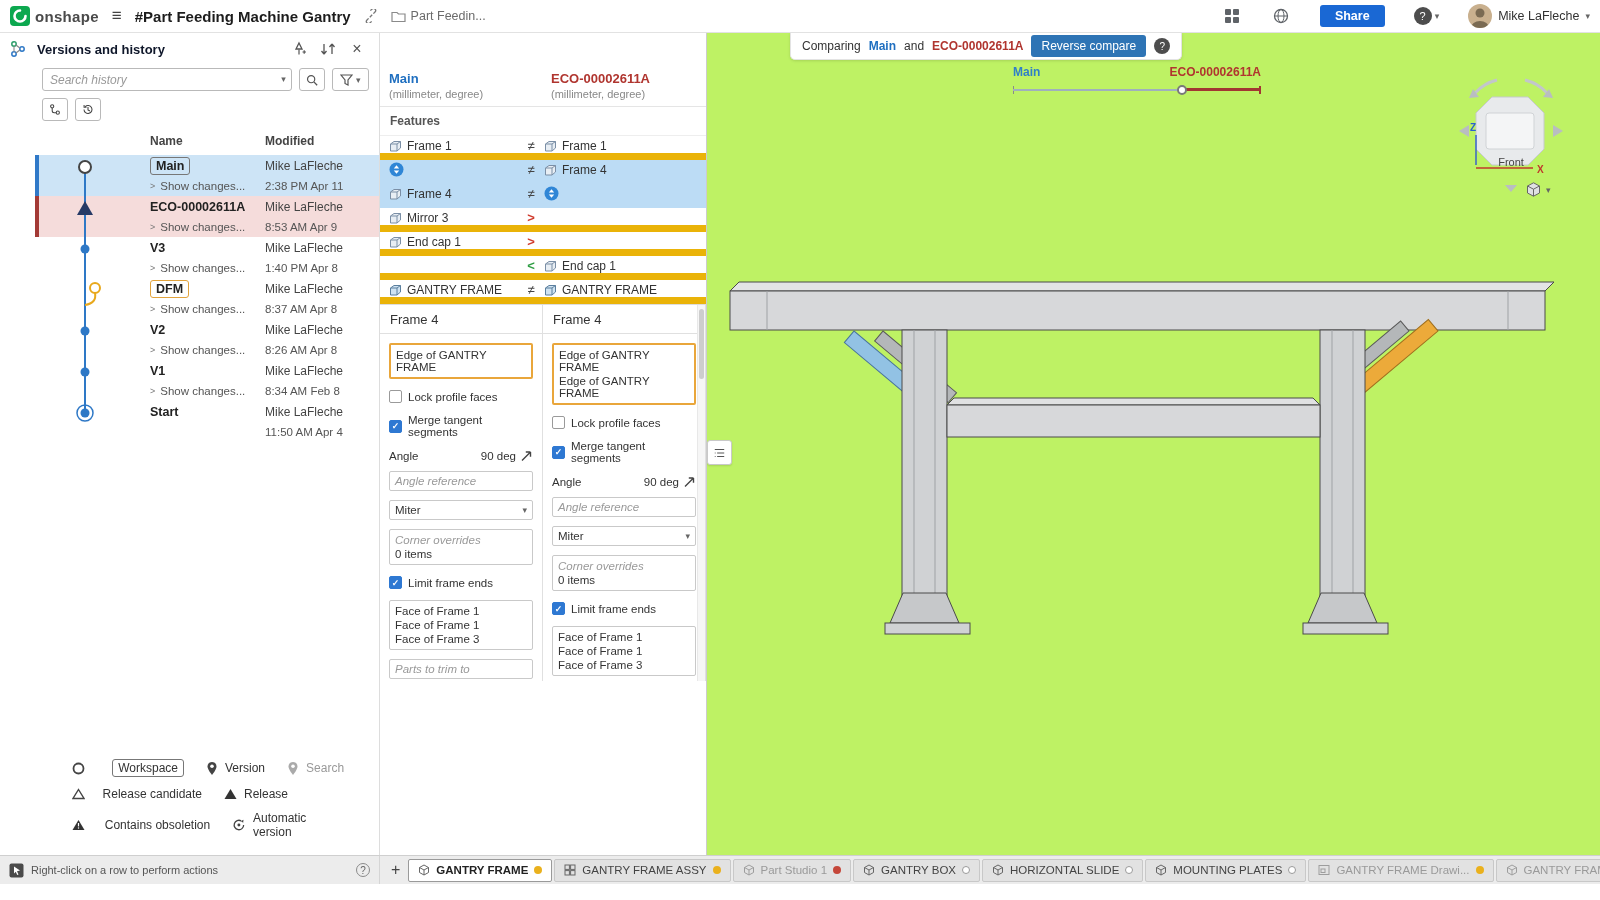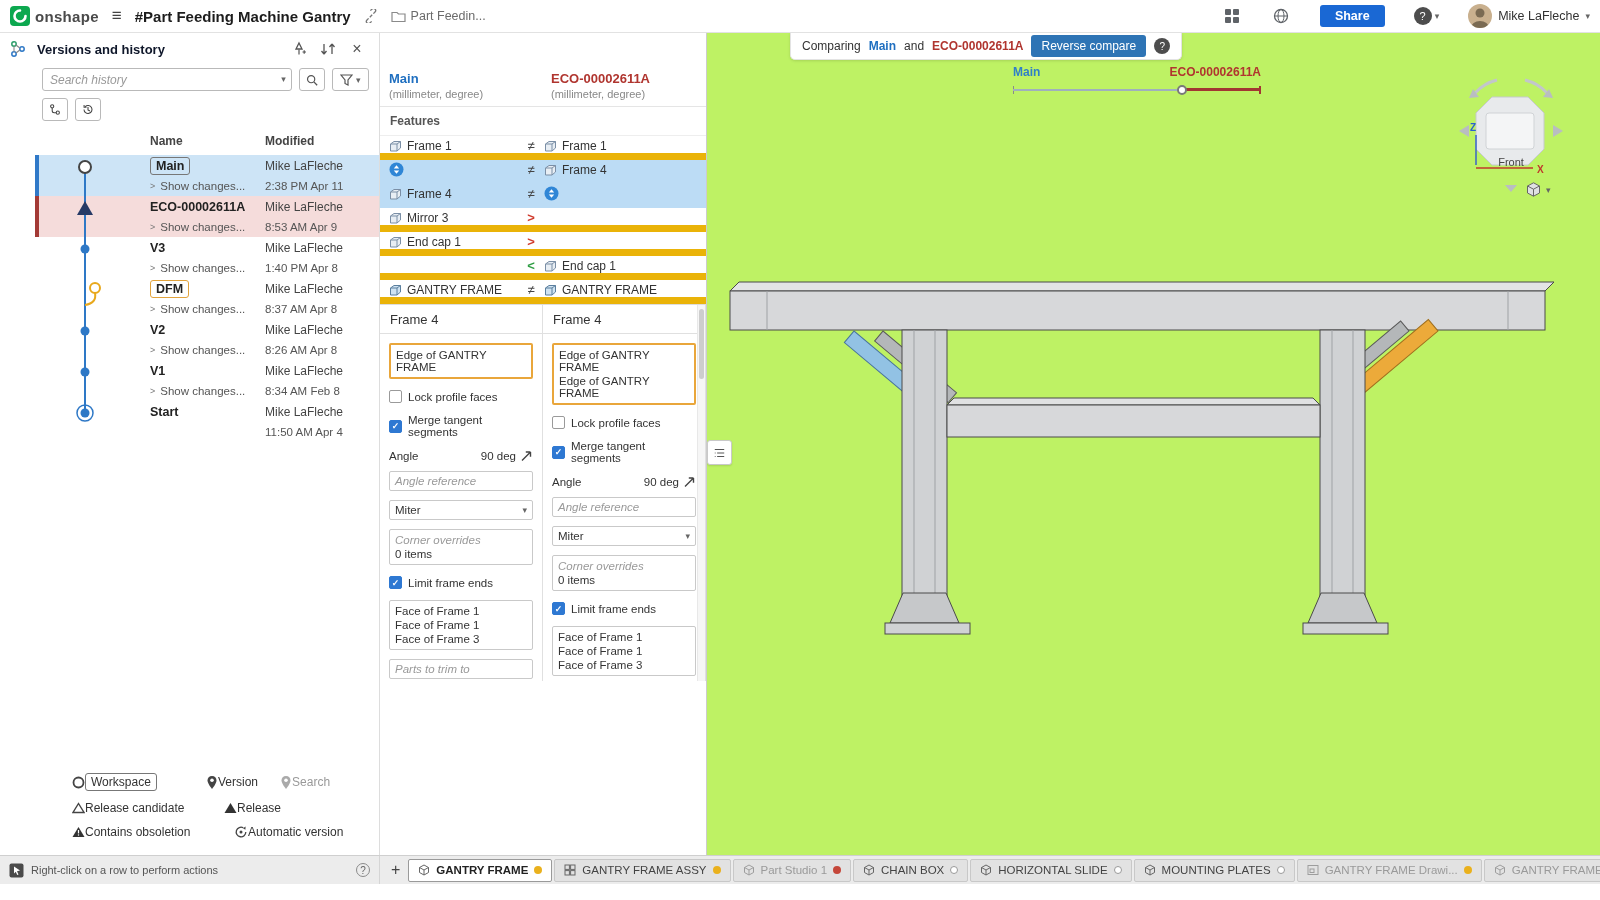--- a/index.html
+++ b/index.html
@@ -55,21 +55,21 @@
   .vh-name { font-size:12.5px; font-weight:bold; color:#222; white-space:nowrap; }
   .chip { display:inline-block; border:1px solid #777; border-radius:3px; padding:0 5px; line-height:16px; background:transparent; }
   .chip.yellow { border-color:#e2a33c; }
   .vh-author { font-size:12px; color:#444; }
   .vh-changes { grid-column:1; font-size:11.5px; color:#555; display:flex; gap:5px; align-items:center; }
   .vh-changes .arr { font-size:9px; color:#777; }
   .vh-time { grid-column:2; font-size:11.5px; color:#555; }
   .vh-legend { margin-top:auto; padding:0 10px 16px 72px; display:flex; flex-direction:column; gap:10px;
                font-size:12px; color:#333; }
   .lg-row { display:flex; align-items:center; }
-  .lg-item { display:flex; align-items:center; margin-right:22px; }
+  .lg-item { display:flex; align-items:center; gap:7px; margin-right:22px;justify-content:space-between; }
   .lg-item.gray { color:#999; }
   
   .cmp-panel { width:327px; min-width:327px; border-right:1px solid #ccc; background:#fff;
                display:flex; flex-direction:column; }
   .cmp-header { display:flex; padding:38px 0 6px; border-bottom:1px solid #e5e5e5; }
   .ch-col { width:162px; padding-left:9px; }
   .ch-name { font-size:13px; font-weight:bold; }
   .main-blue { color:#1f6fc0; } .eco-red { color:#b0352f; }
   .ch-units { font-size:11px; color:#888; margin-top:2px; }
   .cmp-section { padding:7px 10px; font-size:12px; font-weight:bold; color:#555; border-bottom:1px solid #eee; }
@@ -758,21 +758,21 @@
           <path d="M1.5 3.5 L6 6 L10.5 3.5 M6 6 V11" fill="none" stroke="#666"></path>
         </svg>
       <span>Part Studio 1</span>
         <span class="dot dot-red"></span>
     </span>
     <span class="tab">
       <svg width="12" height="12" viewBox="0 0 12 12">
           <path d="M1.5 3.5 L6 1 L10.5 3.5 V8.5 L6 11 L1.5 8.5 Z" fill="none" stroke="#666"></path>
           <path d="M1.5 3.5 L6 6 L10.5 3.5 M6 6 V11" fill="none" stroke="#666"></path>
         </svg>
-      <span>CHAIN BOX</span>
+      <span>GANTRY BOX</span>
         <span class="dot dot-open"></span>
     </span>
     <span class="tab">
       <svg width="12" height="12" viewBox="0 0 12 12">
           <path d="M1.5 3.5 L6 1 L10.5 3.5 V8.5 L6 11 L1.5 8.5 Z" fill="none" stroke="#666"></path>
           <path d="M1.5 3.5 L6 6 L10.5 3.5 M6 6 V11" fill="none" stroke="#666"></path>
         </svg>
       <span>HORIZONTAL SLIDE</span>
         <span class="dot dot-open"></span>
     </span>

